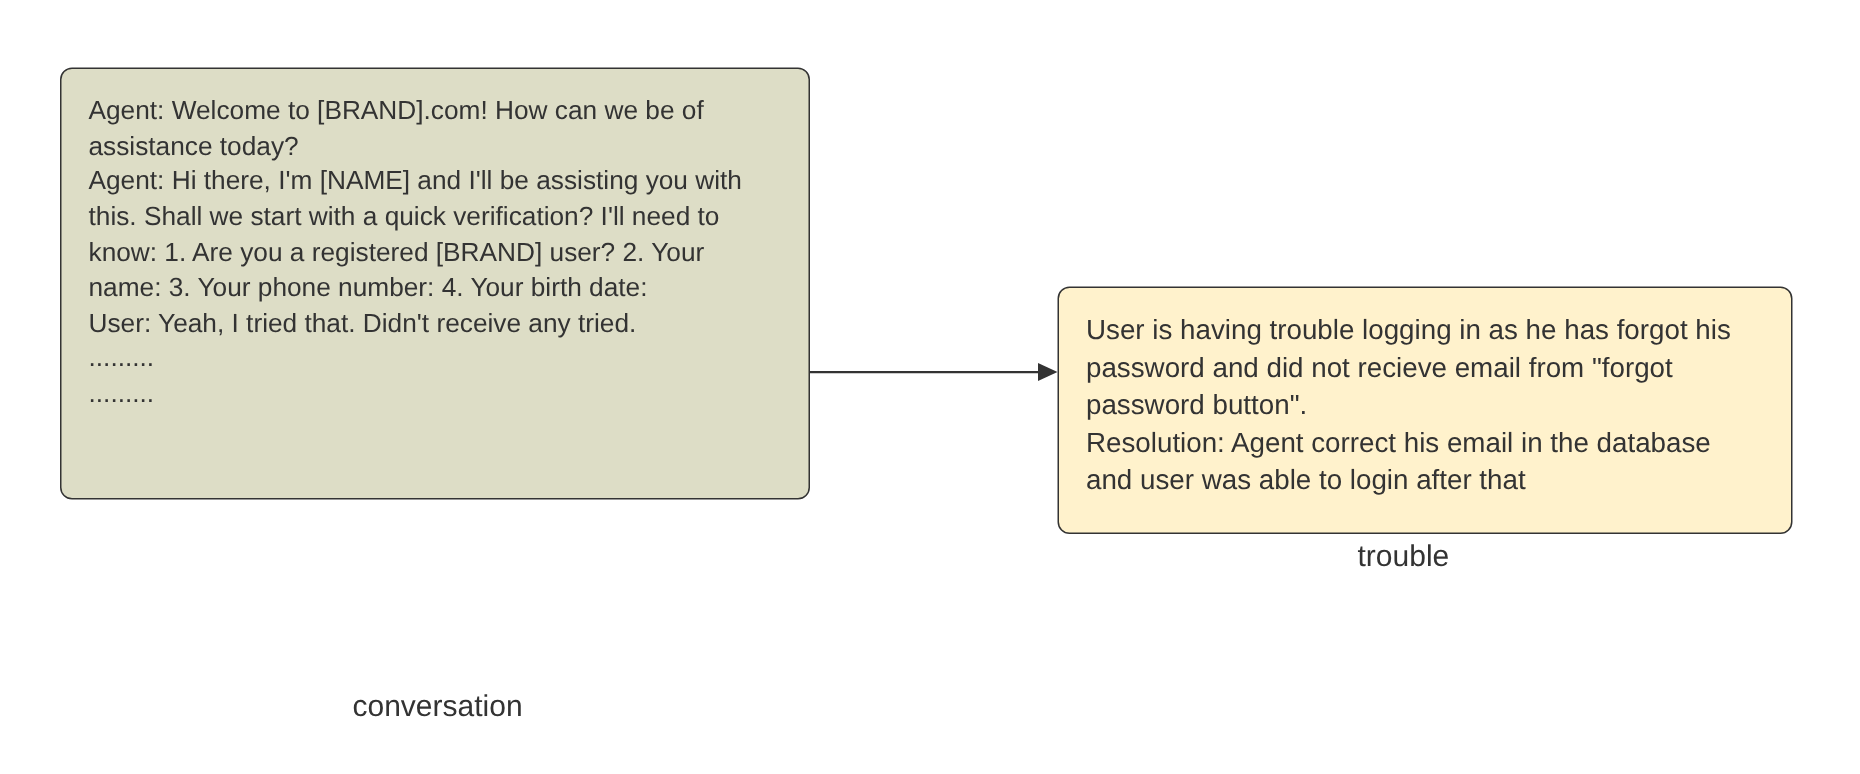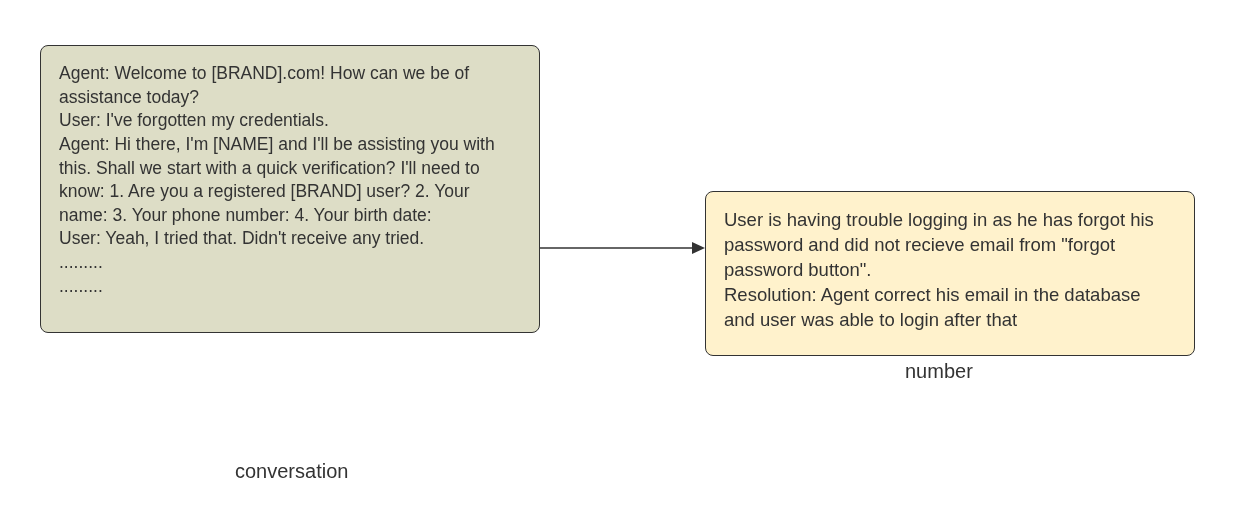--- a/index.html
+++ b/index.html
@@ -65,33 +65,32 @@
     .summary-content {
       white-space: pre-wrap;
     }
   </style>
 </head>
 <body>
 
 <div class="box conversation-box">
   <div id="conv-content">
       <div class="conv-line">Agent: Welcome to [BRAND].com! How can we be of assistance today?</div>
-      <div class="conv-line">User: I've forgotten my credentials.</div>
       <div class="conv-line">Agent: Hi there, I'm [NAME] and I'll be assisting you with this. Shall we start with a quick verification? I'll need to know: 1. Are you a registered [BRAND] user? 2. Your name: 3. Your phone number: 4. Your birth date:</div>
       <div class="conv-line">User: Yeah, I tried that. Didn't receive any tried.</div>
       <div class="conv-line">.........</div>
       <div class="conv-line">.........</div>
     </div>
 </div>
 
 <div class="label conversation-label">conversation</div>
 
 <svg class="arrow" viewBox="0 0 165 20">
   <line x1="0" y1="10" x2="152" y2="10" stroke="#333" stroke-width="1.5"></line>
   <polygon points="152,4 165,10 152,16" fill="#333"></polygon>
 </svg>
 
 <div class="box summary-box">
   <div class="summary-content">User is having trouble logging in as he has forgot his password and did not recieve email from "forgot password button".
 Resolution: Agent correct his email in the database and user was able to login after that</div>
 </div>
 
-<div class="label summary-label">number</div>
+<div class="label summary-label">trouble</div>
 
 </body></html>

